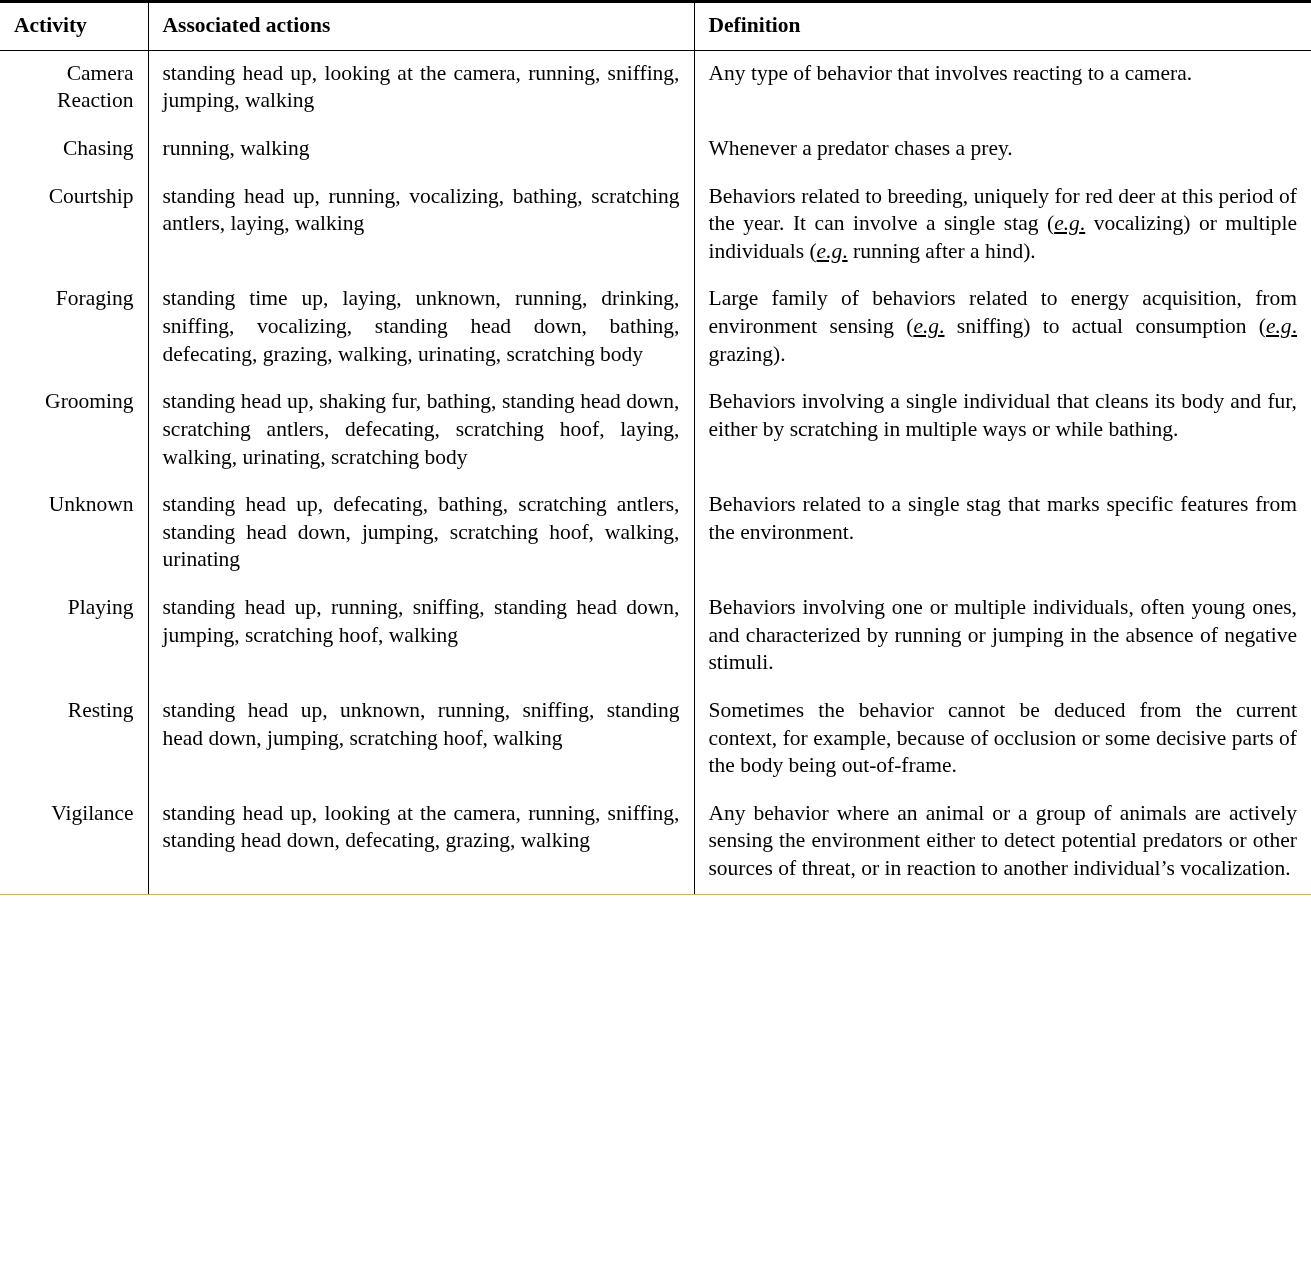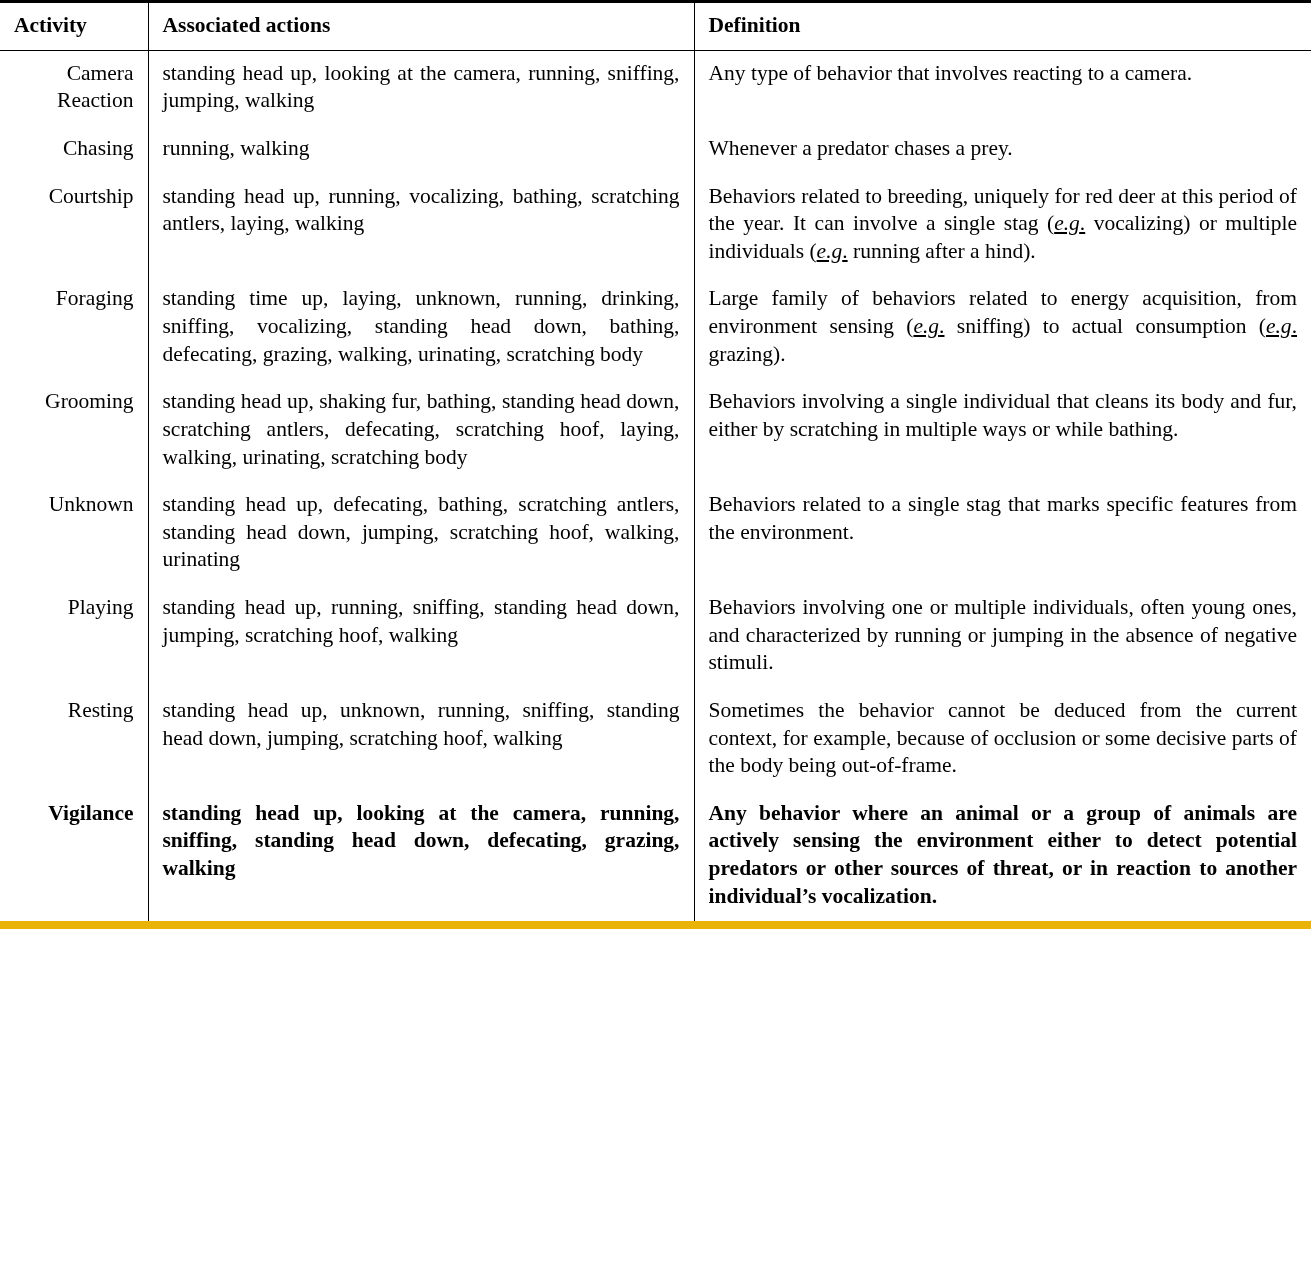--- a/index.html
+++ b/index.html
@@ -39,22 +39,21 @@
   
   table.activity-table thead tr.header-row > th {
     border-top: 3px solid #000000;
     border-bottom: 1.5px solid #000000;
     font-weight: bold;
     text-align: left;
     vertical-align: top;
     padding: 9px 14px 10px 14px;
   }
   table.activity-table tbody tr.body-row:last-child > td {
-    border-bottom: 8px solid #eab308;
-    font-weight: bold;
+    border-bottom: 1px solid #eab308;
   }
 
   
   table.activity-table th.cell-activity,
   table.activity-table td.cell-activity {
     border-right: 1.4px solid #000000;
   }
   table.activity-table th.cell-actions,
   table.activity-table td.cell-actions {
     border-right: 1.4px solid #000000;

